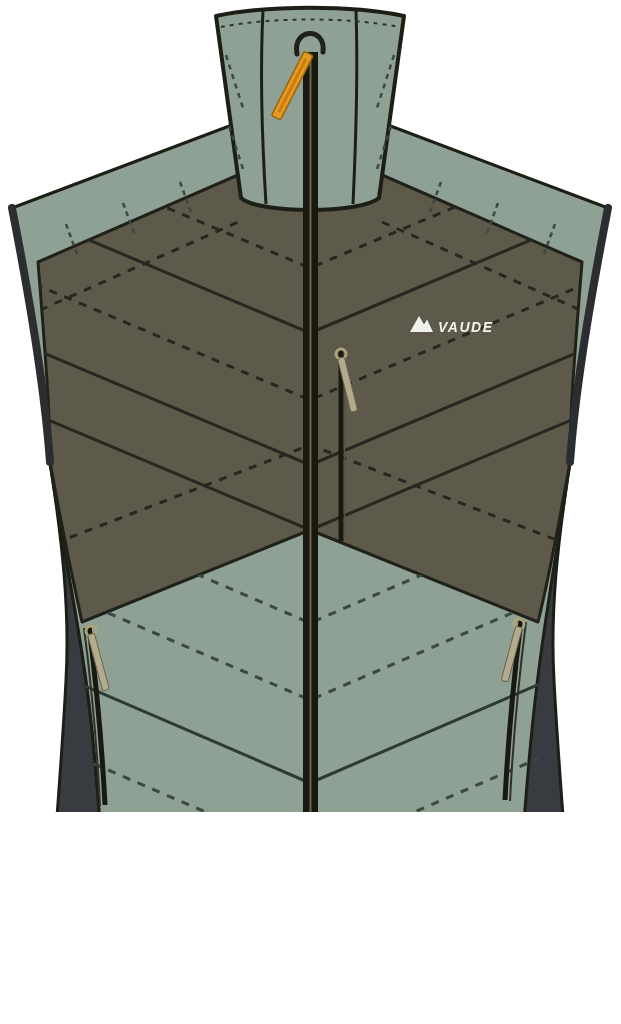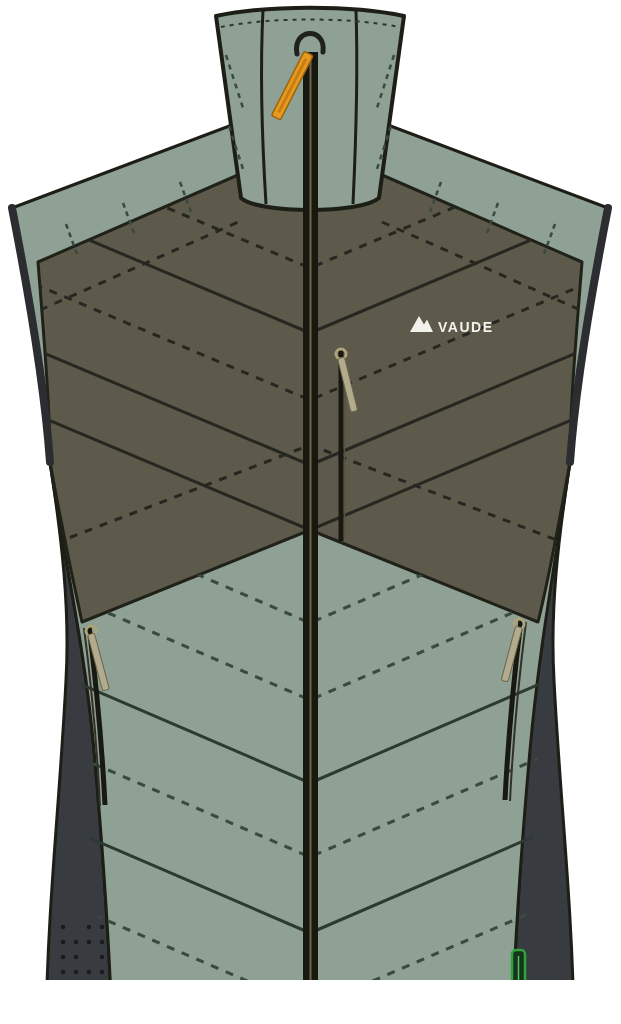--- a/index.html
+++ b/index.html
@@ -1,17 +1,17 @@
 <!DOCTYPE html>
 <html><head>
 <meta charset="utf-8">
 <style>
   html,body{margin:0;padding:0;background:#ffffff;}
-  #stage{position:relative;width:621px;height:980px;background:#ffffff;overflow:hidden;
-         font-family:"Liberation Sans", sans-serif;}
+  #stage{position:relative;width:621px;height:812px;background:#ffffff;overflow:hidden;
+         font-family:"Liberation Sans", sans-serif;font-style:italic;}
   svg{display:block;}
   .logo-text{font-family:"Liberation Sans", sans-serif;font-weight:bold;font-size:14px;letter-spacing:1.5px;}
 </style>
 </head>
 <body>
 
 <div id="stage">
 <svg width="621" height="1024" viewBox="0 0 621 1024">
   <defs>
     <clipPath id="clipOlive">

